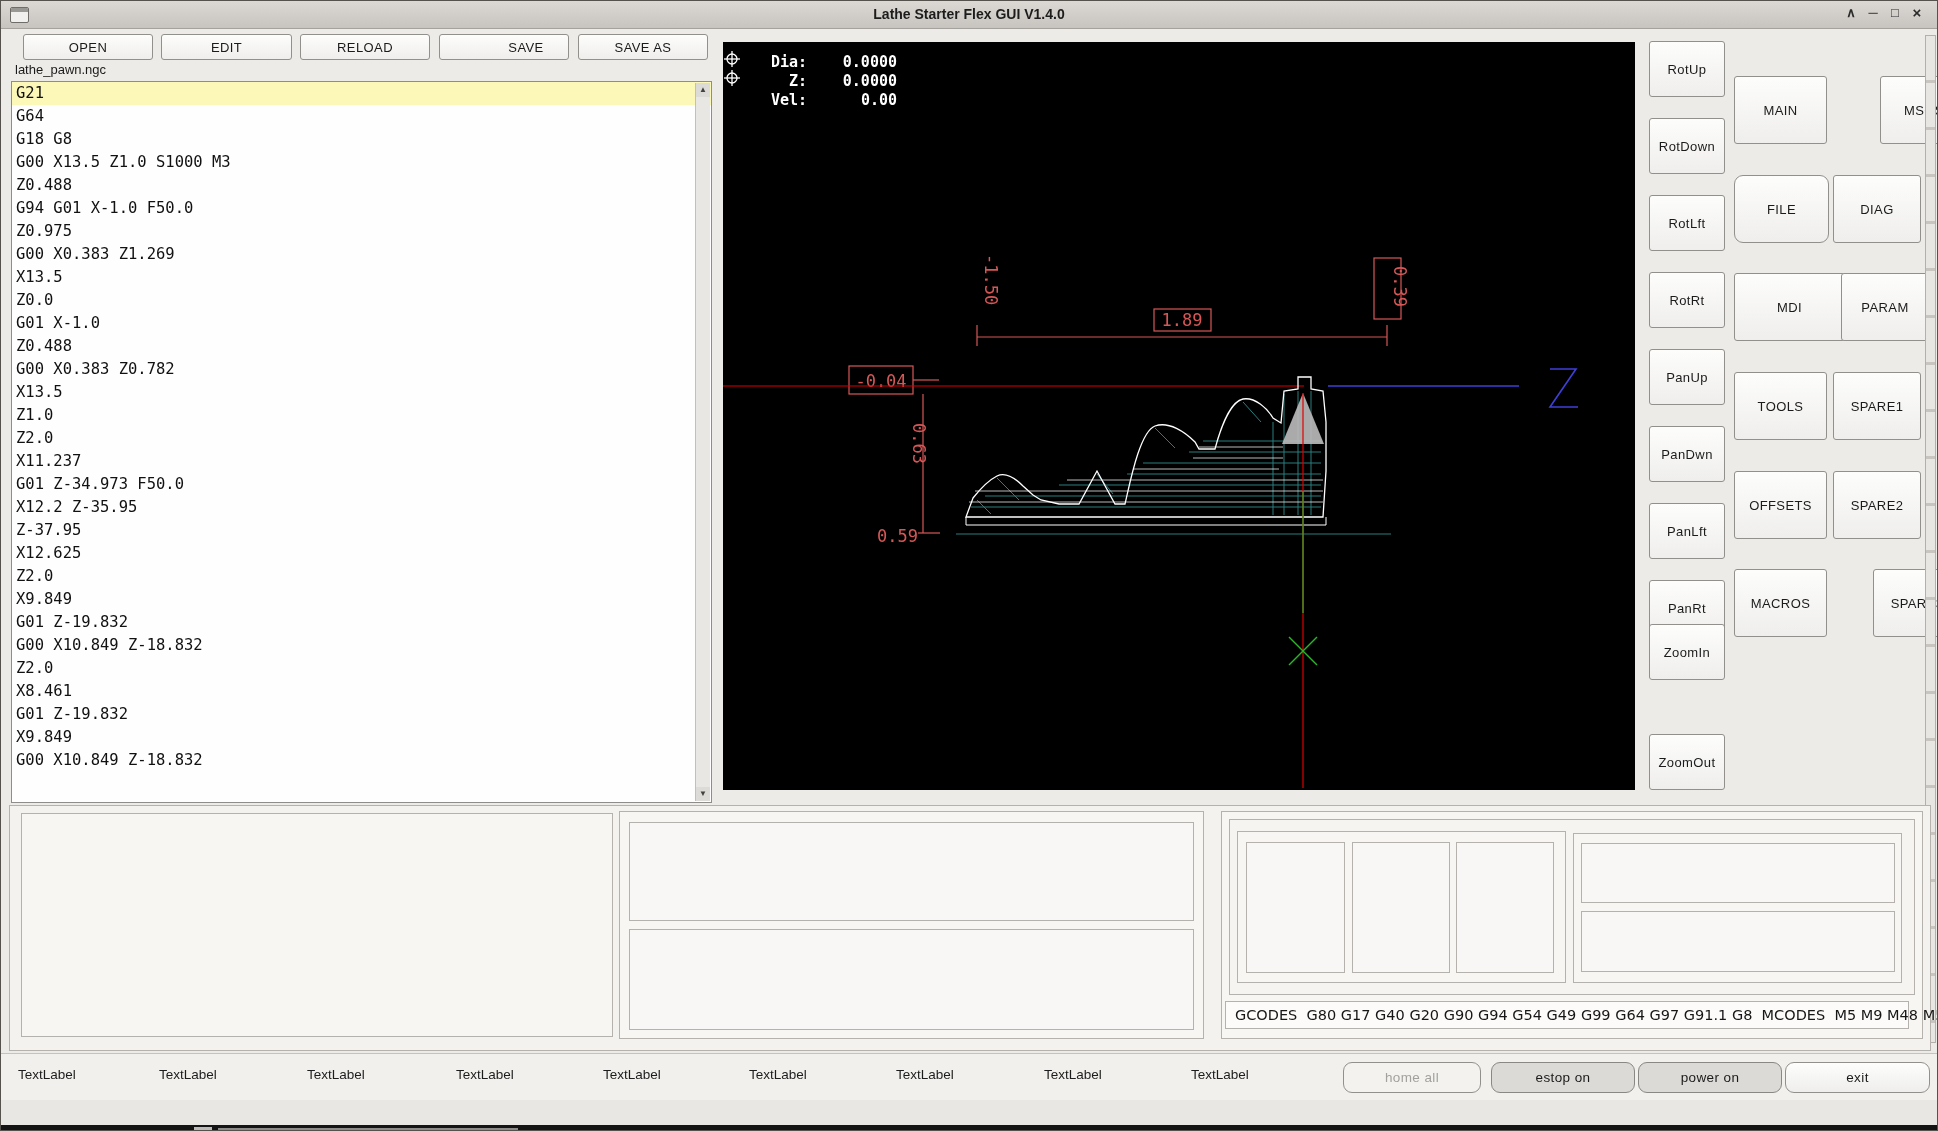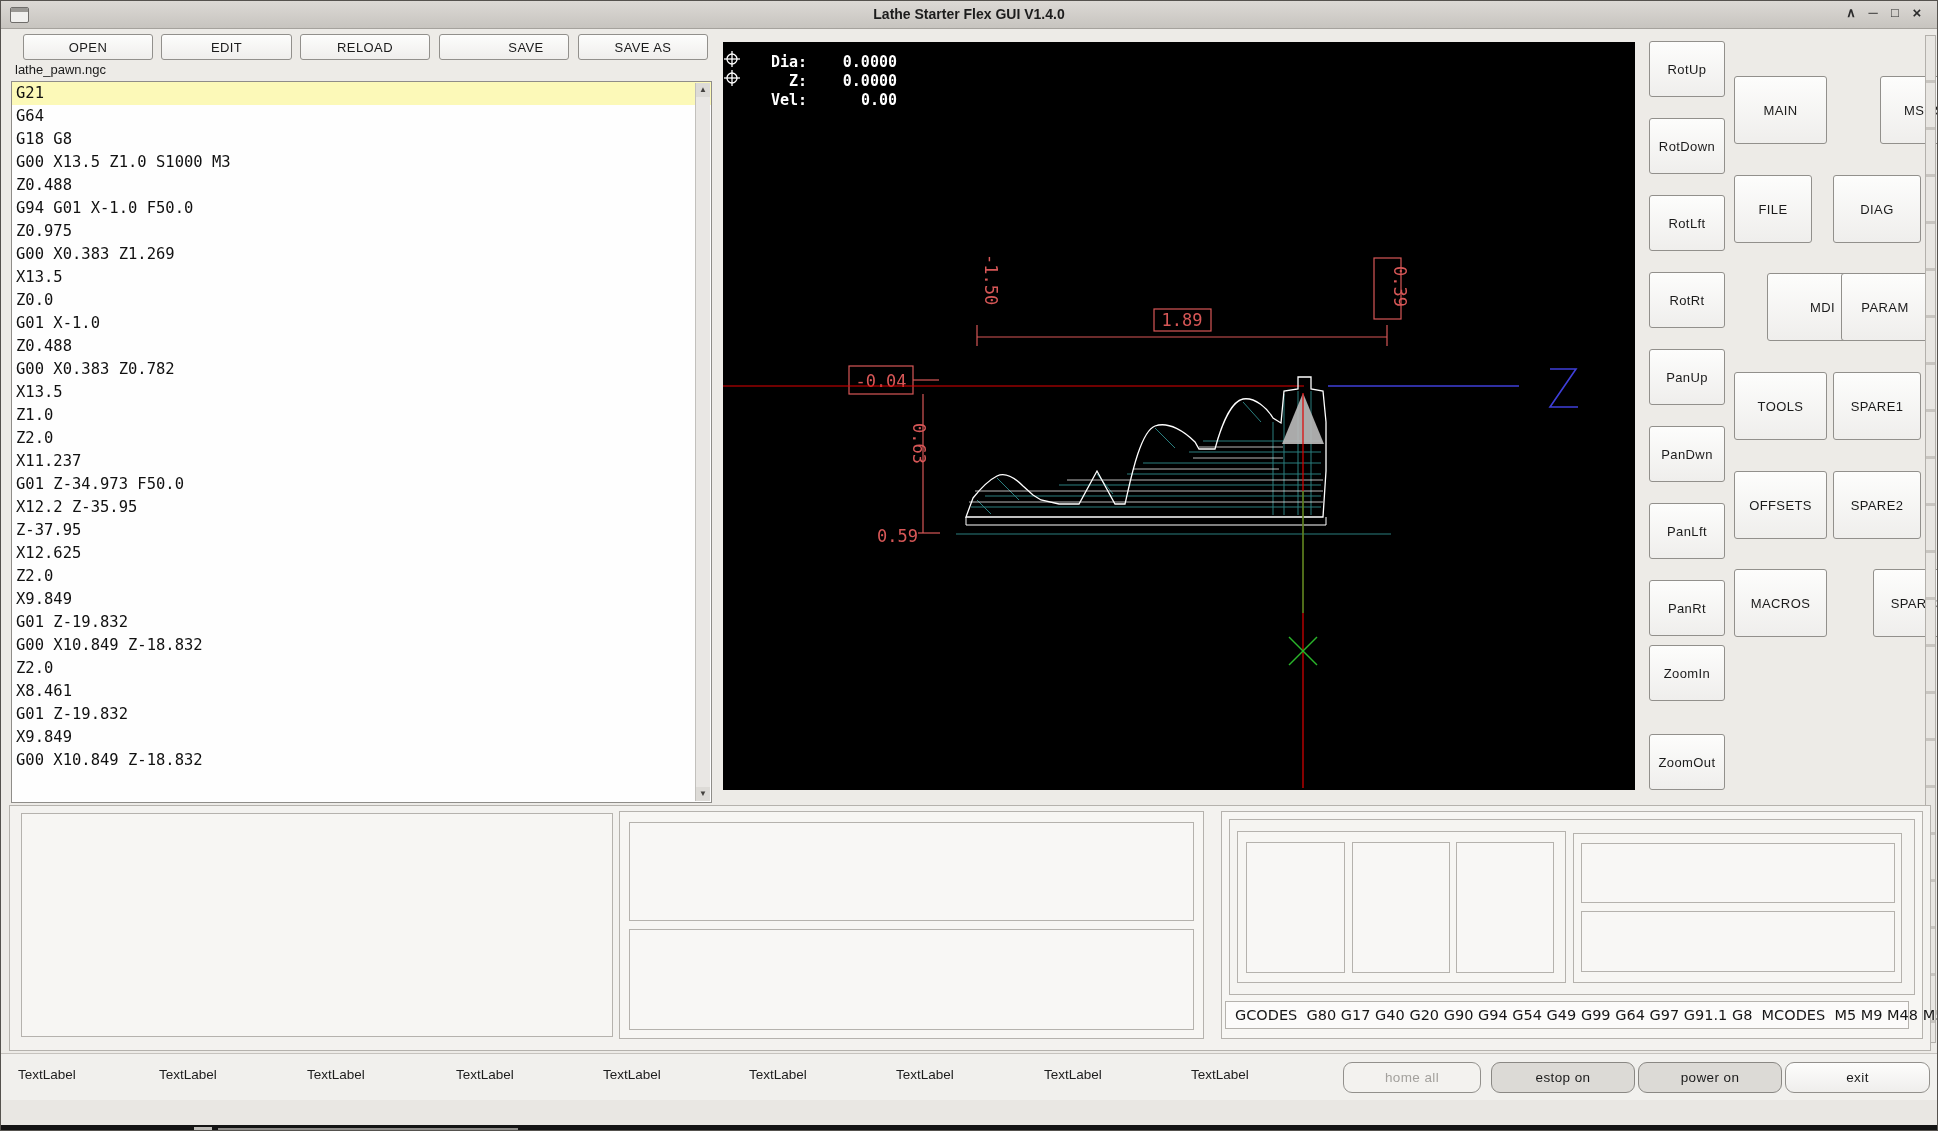--- a/index.html
+++ b/index.html
@@ -212,28 +212,28 @@
   </div>
 
   <button class="btn view-btn" style="top:40px;">RotUp</button>
   <button class="btn view-btn" style="top:117px;">RotDown</button>
   <button class="btn view-btn" style="top:194px;">RotLft</button>
   <button class="btn view-btn" style="top:271px;">RotRt</button>
   <button class="btn view-btn" style="top:348px;">PanUp</button>
   <button class="btn view-btn" style="top:425px;">PanDwn</button>
   <button class="btn view-btn" style="top:502px;">PanLft</button>
   <button class="btn view-btn" style="top:579px;">PanRt</button>
-  <button class="btn view-btn" style="top:644px;">ZoomIn</button>
+  <button class="btn view-btn" style="top:623px;">ZoomIn</button>
   <button class="btn view-btn" style="top:733px;">ZoomOut</button>
 
   <button class="btn nav-btn" style="left:1733px;top:75px;width:93px;">MAIN</button>
   <button class="btn nav-btn" style="left:1832px;top:75px;width:88px;margin-left:47px;">MSGS</button>
-  <button class="btn nav-btn" style="left:1733px;top:174px;width:78px;">FILE</button>
+  <button class="btn nav-btn" style="left:1733px;top:174px;width:95px;border-radius:9px;">FILE</button>
   <button class="btn nav-btn" style="left:1832px;top:174px;width:88px;">DIAG</button>
-  <button class="btn nav-btn" style="left:1733px;top:272px;width:111px;margin-left:33px;">MDI</button>
+  <button class="btn nav-btn" style="left:1733px;top:272px;width:111px;">MDI</button>
   <button class="btn nav-btn" style="left:1832px;top:272px;width:88px;margin-left:8px;">PARAM</button>
   <button class="btn nav-btn" style="left:1733px;top:371px;width:93px;">TOOLS</button>
   <button class="btn nav-btn" style="left:1832px;top:371px;width:88px;">SPARE1</button>
   <button class="btn nav-btn" style="left:1733px;top:470px;width:93px;">OFFSETS</button>
   <button class="btn nav-btn" style="left:1832px;top:470px;width:88px;">SPARE2</button>
   <button class="btn nav-btn" style="left:1733px;top:568px;width:93px;">MACROS</button>
   <button class="btn nav-btn" style="left:1872px;top:568px;width:88px;">SPARE3</button>
 
   <div class="right-strip"></div>
 

